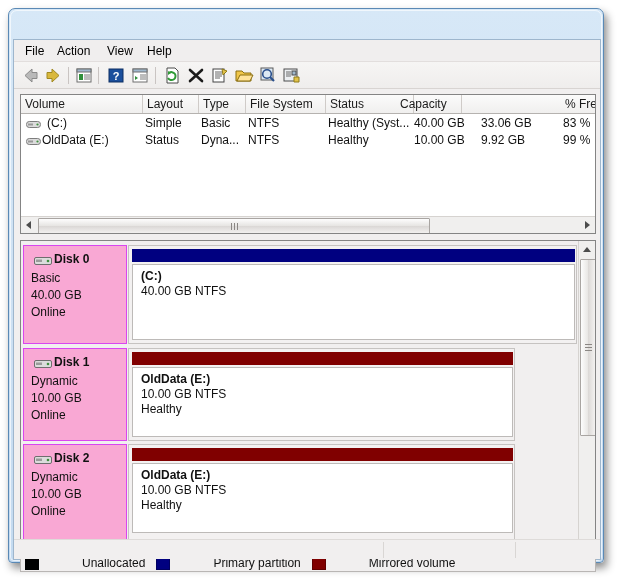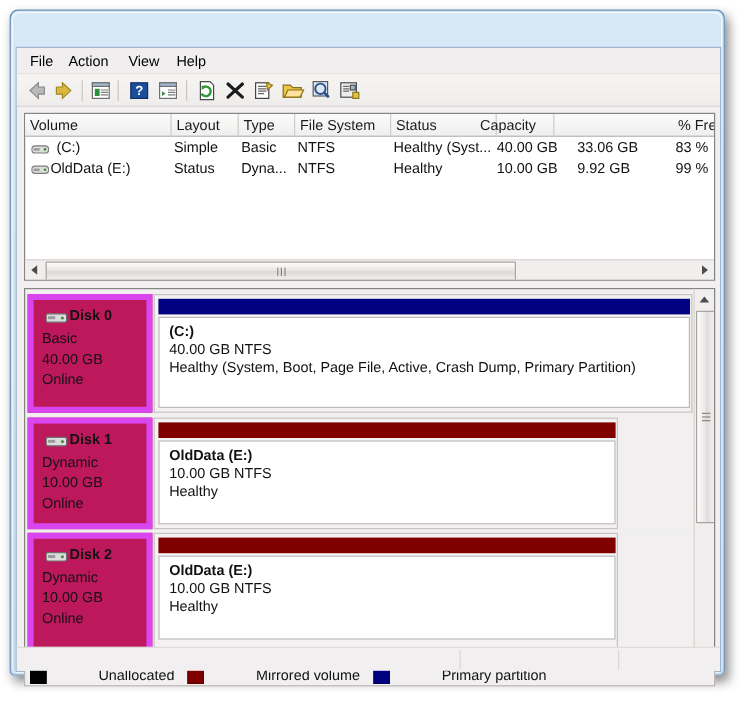--- a/index.html
+++ b/index.html
@@ -150,22 +150,22 @@
     box-sizing:border-box;
     overflow:hidden;
   }
   .diskrow{
     position:absolute;left:2px;
     background:#f1efef;
     box-sizing:border-box;
   }
   .diskinfo{
     position:absolute;left:0;top:0;width:104px;height:100%;
-    border:5px solid #d946ef;
-    background:#be185d;
+    border:1px solid #d946ef;
+    background:#f9a8d4;
     box-sizing:border-box;
     cursor:default;
   }
   .disk-icon{position:absolute;left:10px;top:9px;width:18px;height:12px;}
   .diskname{position:absolute;left:30px;top:6px;font-size:12px;font-weight:bold;color:#111;}
   .diskline{position:absolute;left:7px;font-size:12px;color:#111;}
   .partwrap{
     position:absolute;top:0;height:100%;
     border:1px solid #c6c3c1;
     background:#f3f1f1;
@@ -397,21 +397,20 @@
           <span class="diskname">Disk 0</span>
           <span class="diskline" style="top:25px">Basic</span>
           <span class="diskline" style="top:42px">40.00 GB</span>
           <span class="diskline" style="top:59px">Online</span>
         </div>
         <div class="partwrap" style="left:105px;width:449px">
           <div class="partbar" style="width:443px;background:#000080"></div>
           <div class="partbody" style="top:18px;width:443px;height:76px">
             <span class="pl bold">(C:)</span>
             <span class="pl">40.00 GB NTFS</span>
-            <span class="pl">Healthy (System, Boot, Page File, Active, Crash Dump, Primary Partition)</span>
           </div>
         </div>
       </div>
 
       <div class="diskrow" style="top:107px;height:93px;width:612px">
         <div class="diskinfo">
           <span class="disk-icon">
             <svg width="18" height="12" viewBox="0 0 18 12">
               <rect x="0.5" y="2.5" width="17" height="7" rx="1.5" fill="#dcdcdc" stroke="#6e6e6e"></rect>
               <rect x="2" y="4.5" width="6" height="2.5" fill="#9a9a9a"></rect>
@@ -475,26 +474,26 @@
         </div>
       </div>
     </div>
 
     <div class="legend">
       <div class="lg-item">
         <span class="lg-sw" style="background:#000000"></span>
         <span class="lg-tx">Unallocated</span>
       </div>
       <div class="lg-item">
+        <span class="lg-sw" style="background:#000080"></span>
+        <span class="lg-tx">Primary partition</span>
+      </div>
+      <div class="lg-item">
         <span class="lg-sw" style="background:#800000"></span>
         <span class="lg-tx">Mirrored volume</span>
-      </div>
-      <div class="lg-item">
-        <span class="lg-sw" style="background:#000080"></span>
-        <span class="lg-tx">Primary partition</span>
       </div>
     </div>
 
     <div class="statusbar">
       <div class="sb-pane" style="left:0;width:369px;border-left:none"></div>
       <div class="sb-pane" style="left:369px;width:132px"></div>
       <div class="sb-pane" style="left:501px;width:85px"></div>
     </div>
 
   </div>

